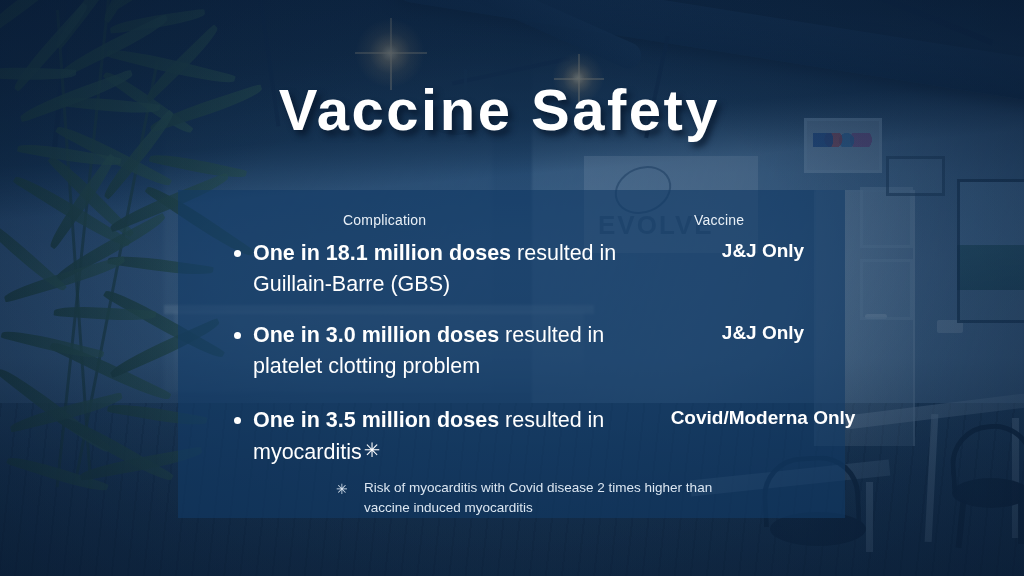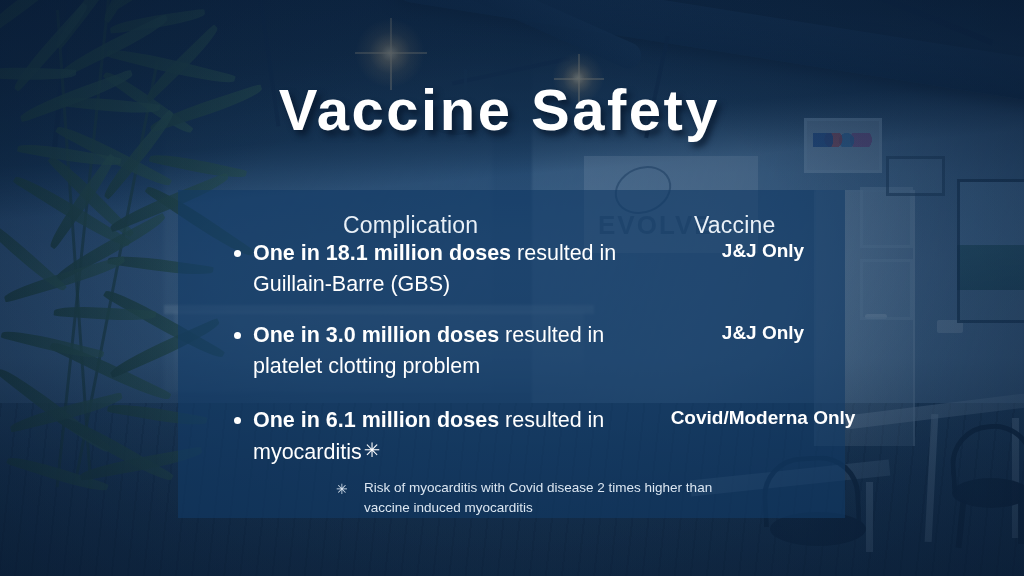--- a/index.html
+++ b/index.html
@@ -375,21 +375,21 @@
     left: 178px;
     top: 190px;
     width: 667px;
     height: 328px;
     background: rgba(17,58,102,0.62);
   }
 
   .col-head {
     position: absolute;
     color: #e9f0f7;
-    font-size: 23px;
+    font-size: 14px;
     font-weight: 400;
     letter-spacing: 0.2px;
     white-space: nowrap;
   }
   #head-complication { left: 165px; top: 22px; }
   #head-vaccine      { left: 516px; top: 22px; }
 
   .row {
     position: absolute;
     left: 0;
@@ -584,21 +584,21 @@
     </div>
 
     <div class="row" id="row-1">
       <span class="bullet"></span>
       <div class="complication"><b>One in 3.0 million doses</b><span> resulted in platelet clotting problem</span></div>
       <div class="vaccine">J&amp;J Only</div>
     </div>
 
     <div class="row" id="row-2">
       <span class="bullet"></span>
-      <div class="complication"><b>One in 6.1 million doses</b><span> resulted in myocarditis</span><span class="ast">✳</span></div>
+      <div class="complication"><b>One in 3.5 million doses</b><span> resulted in myocarditis</span><span class="ast">✳</span></div>
       <div class="vaccine wide">Covid/Moderna Only</div>
     </div>
 
     <div id="footnote">
       <span class="fn-mark">✳</span>
       <span class="fn-text">Risk of myocarditis with Covid disease 2 times higher than vaccine induced myocarditis</span>
     </div>
 
   </div>
 </div>

